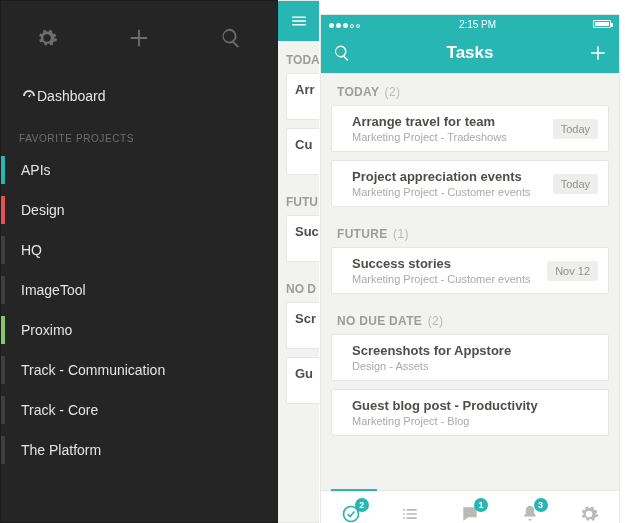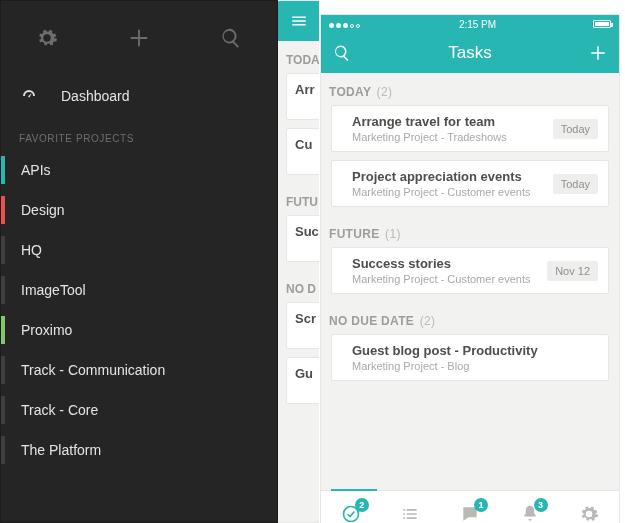--- a/index.html
+++ b/index.html
@@ -20,24 +20,24 @@
   .statusbar .dots span { display:inline-block; width:5px; height:5px; border-radius:50%; background:#fff; margin-right:2px; opacity:0.95;}
   .statusbar .dots span:nth-child(4), .statusbar .dots span:nth-child(5){ background:none; border:1px solid #fff; width:4px; height:4px;}
   .statusbar .batt { display:flex; align-items:center; gap:3px;}
   .statusbar .batt .body{ width:18px; height:8px; border:1px solid #fff; border-radius:1px; position:relative;}
   .statusbar .batt .body::after{content:"";position:absolute;right:-3px;top:2px;width:2px;height:4px;background:#fff;}
   .statusbar .batt .fill{position:absolute;left:1px;top:1px;bottom:1px;width:14px;background:#fff;}
   .navbar {
     height: 40px; background: #27b6b2; color:#fff; display:flex; align-items:center;
     justify-content: space-between; padding: 0 12px; font-size:17px; font-weight:400;
   }
-  .navbar .title{ font-weight:400; }
+  .navbar .title{ font-weight:700; }
   .icon-search, .icon-plus, .icon-menu, .icon-gear2 { width:18px; height:18px; fill:#fff; }
   .content { flex:1; overflow:hidden; }
-  .section-hdr { padding: 12px 8px 6px; color:#9b9e9a; font-size:12px; font-weight:700; letter-spacing:0.3px;}
+  .section-hdr { padding: 12px 16px 6px; color:#9b9e9a; font-size:12px; font-weight:700; letter-spacing:0.3px;}
   .section-hdr .count{ color:#b9bcb8; font-weight:400; margin-left:2px;}
   .card {
     background:#fff; margin: 0 10px 8px; border:1px solid #e6e7e4; border-radius:2px;
     padding: 8px 10px; display:flex; align-items:center; justify-content:space-between;
     gap:8px;
   }
   .card .txt { min-width:0;margin-left:10px; }
   .card .ttl { color:#4c4f4a; font-size:13px; font-weight:700; white-space:nowrap; overflow:hidden; text-overflow:ellipsis;}
   .card .sub { color:#a9aba7; font-size:11px; margin-top:2px; white-space:nowrap; overflow:hidden; text-overflow:ellipsis;}
   .pill { background:#eeefec; color:#8f918d; font-size:11px; padding:4px 8px; border-radius:2px; white-space:nowrap;}
@@ -64,21 +64,21 @@
 
   
   .drawer {
     position:absolute; left:0; top:0; width:278px; height:523px;
     background:#252525; color:#e6e6e6; border:1px solid #1c1c1c;
     display:flex; flex-direction:column;
   }
   .drawer-top{ height:74px; display:flex; align-items:center; justify-content:space-around; }
   .drawer-top svg{ width:22px; height:22px; fill:#6d6d6d; }
   .drawer-top .tbtn{ width:60px; height:50px; display:flex; align-items:center; justify-content:center;}
-  .d-item{ height:40px; display:flex; align-items:center; gap:24px; padding:0 16px 0 20px; color:#e4e4e4; font-size:14px; position:relative;}
+  .d-item{ height:40px; display:flex; align-items:center; gap:0; padding:0 16px 0 20px; color:#e4e4e4; font-size:14px; position:relative;}
   .d-item.dashboard{ height:42px; margin-bottom:6px;}
   .d-item .stripe{ position:absolute; left:0; top:6px; bottom:6px; width:4px; border-radius:0;}
   .d-head{ padding: 10px 18px 6px; color:#6f6f6f; font-size:10px; letter-spacing:0.6px;}
   .d-item .dash-ico{ width:16px; height:16px; fill:#dcdcdc;}
 
 </style>
 </head>
 <body>
 
 <div class="stage">
@@ -165,20 +165,26 @@
         </div>
         <div class="pill">Nov 12</div>
       </div>
 
       <div class="section-hdr">
         <span>NO DUE DATE</span>
         <span class="count">(2)</span>
       </div>
       <div class="card">
         <div class="txt">
+          <div class="ttl">Screenshots for Appstore</div>
+          <div class="sub">Design - Assets</div>
+        </div>
+      </div>
+      <div class="card">
+        <div class="txt">
           <div class="ttl">Guest blog post - Productivity</div>
           <div class="sub">Marketing Project - Blog</div>
         </div>
       </div>
 
     </div>
     <div class="tabbar">
       <div class="tabbtn active">
         <svg viewBox="0 0 24 24">
             <circle cx="12" cy="12" r="9" fill="none" stroke="#27b6b2" stroke-width="2"></circle>

